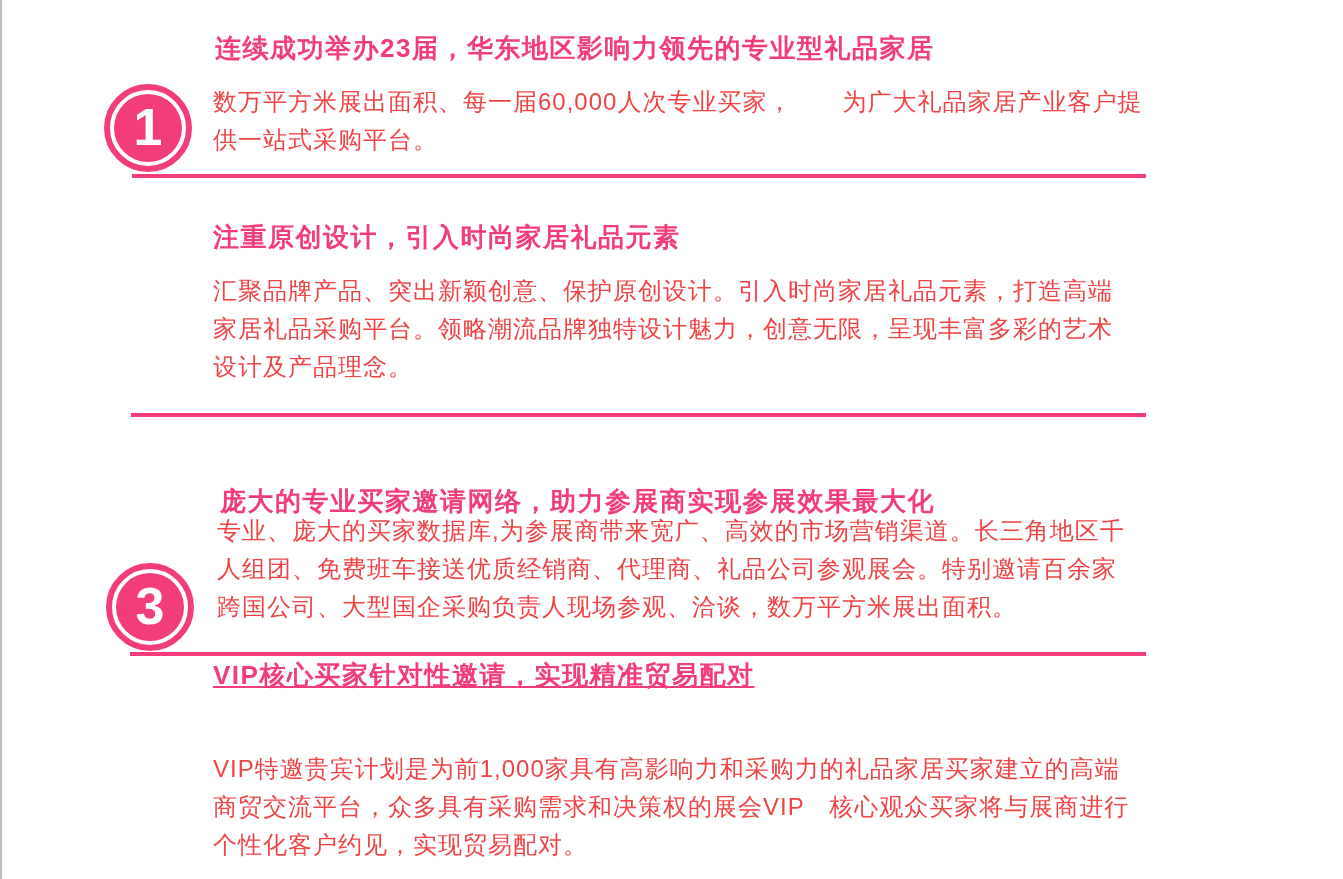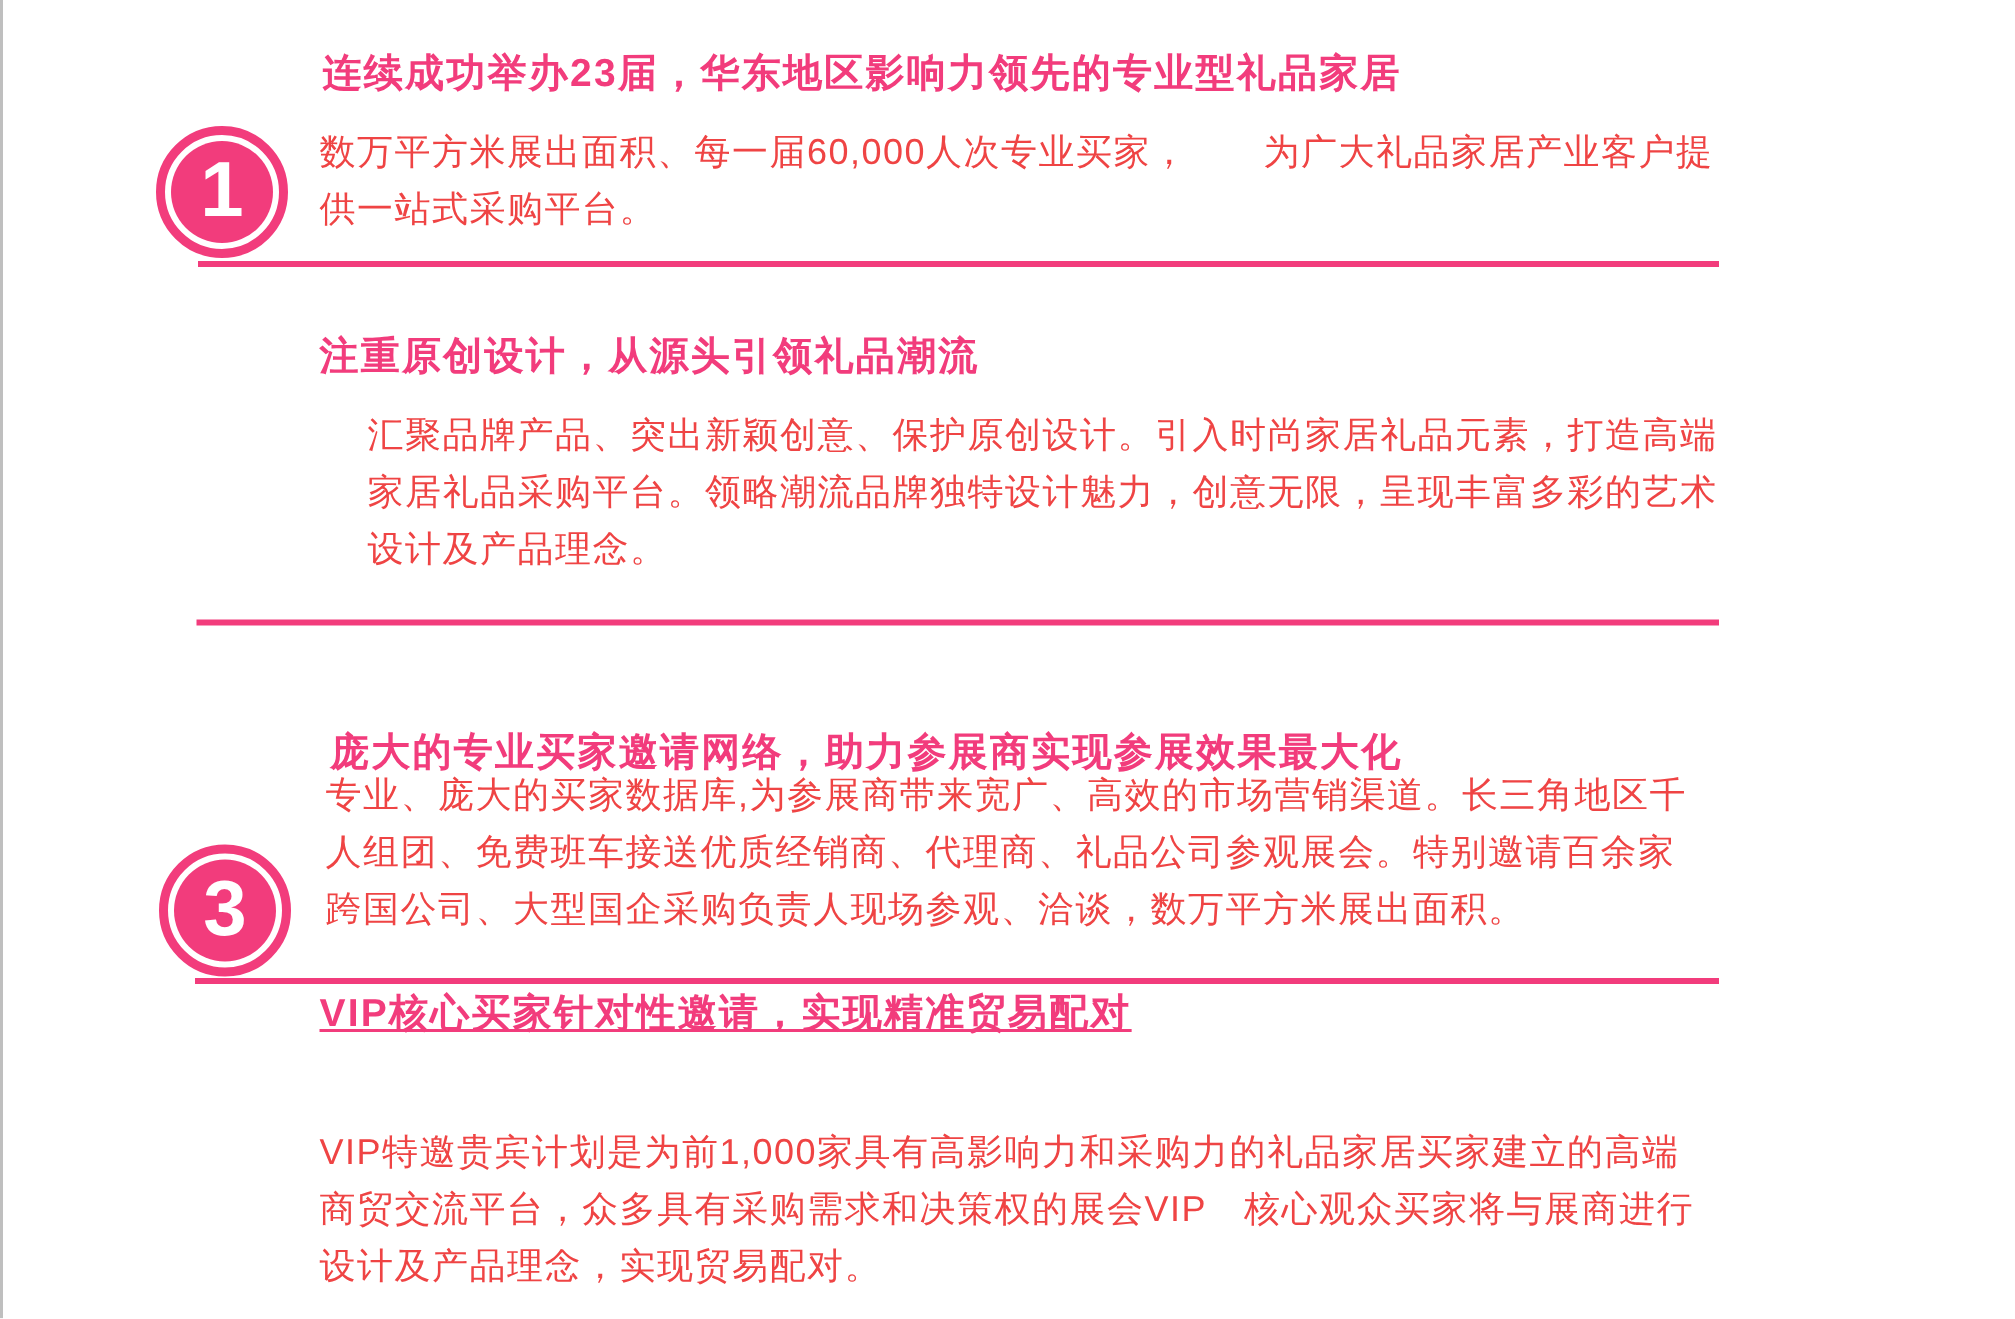--- a/index.html
+++ b/index.html
@@ -31,21 +31,21 @@
   .body{
     position:absolute;
     margin:0;
     font-size:24px;
     letter-spacing:1px;
     line-height:38px;
     color:#ef4444;
     white-space:pre-line;
   }
   .p1{left:213px;top:83px;}
-  .p2{left:213px;top:272px;margin-left:32px;}
+  .p2{left:213px;top:272px;}
   .p3{left:217px;top:512px;}
   .p4{left:213px;top:750px;}
   .divider{
     position:absolute;
     height:4px;
     background:#f23c7c;
   }
   .d1{left:132px;top:174px;width:1061px;}
   .d2{left:131px;top:413px;width:1061px;}
   .d3{left:130px;top:652px;width:1062px;}
@@ -87,21 +87,21 @@
   <h2 class="title t1">连续成功举办23届，华东地区影响力领先的专业型礼品家居</h2>
   <div class="badge b1">
     <span class="badge-inner">
       <span class="badge-num">1</span>
     </span>
   </div>
   <p class="body p1">数万平方米展出面积、每一届60,000人次专业买家，　　为广大礼品家居产业客户提
 供一站式采购平台。</p>
   <div class="divider d1"></div>
 
-  <h2 class="title t2">注重原创设计，从源头引领礼品潮流</h2>
+  <h2 class="title t2">注重原创设计，引入时尚家居礼品元素</h2>
   <p class="body p2">汇聚品牌产品、突出新颖创意、保护原创设计。引入时尚家居礼品元素，打造高端
 家居礼品采购平台。领略潮流品牌独特设计魅力，创意无限，呈现丰富多彩的艺术
 设计及产品理念。</p>
   <div class="badge b2">
     <span class="badge-inner">
       <span class="badge-num">2</span>
     </span>
   </div>
   <div class="divider d2"></div>
 
@@ -112,19 +112,19 @@
   <div class="badge b3">
     <span class="badge-inner">
       <span class="badge-num">3</span>
     </span>
   </div>
   <div class="divider d3"></div>
 
   <h2 class="title t4">VIP核心买家针对性邀请，实现精准贸易配对</h2>
   <p class="body p4">VIP特邀贵宾计划是为前1,000家具有高影响力和采购力的礼品家居买家建立的高端
 商贸交流平台，众多具有采购需求和决策权的展会VIP　核心观众买家将与展商进行
-设计及产品理念，实现贸易配对。</p>
+个性化客户约见，实现贸易配对。</p>
   <div class="badge b4">
     <span class="badge-inner">
       <span class="badge-num">4</span>
     </span>
   </div>
 </div>
 
 </body></html>

